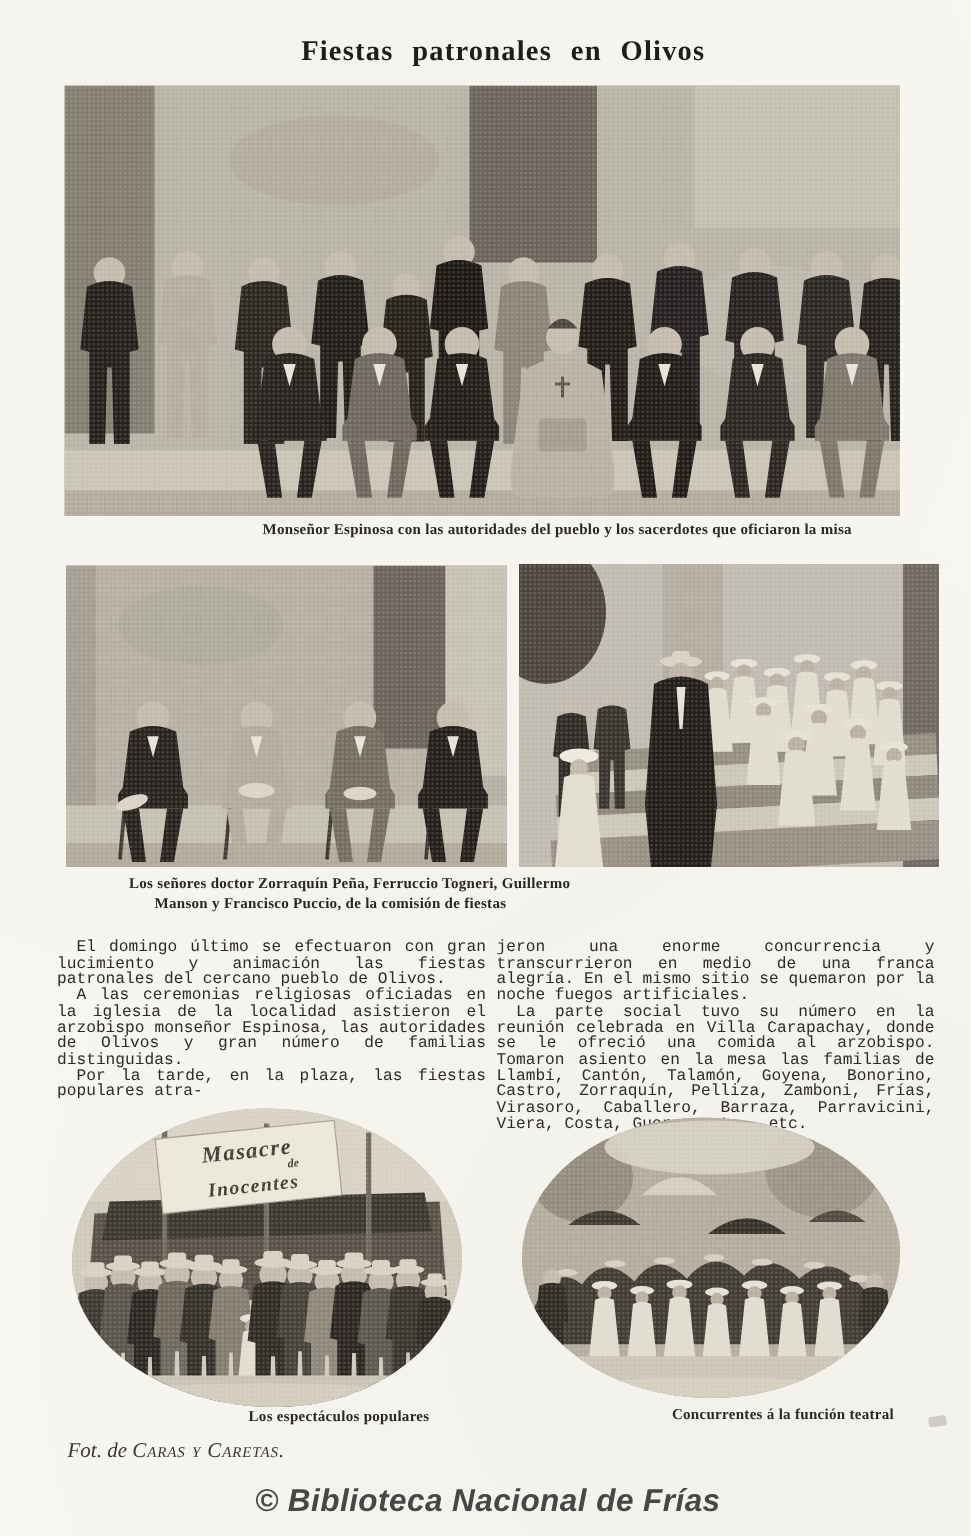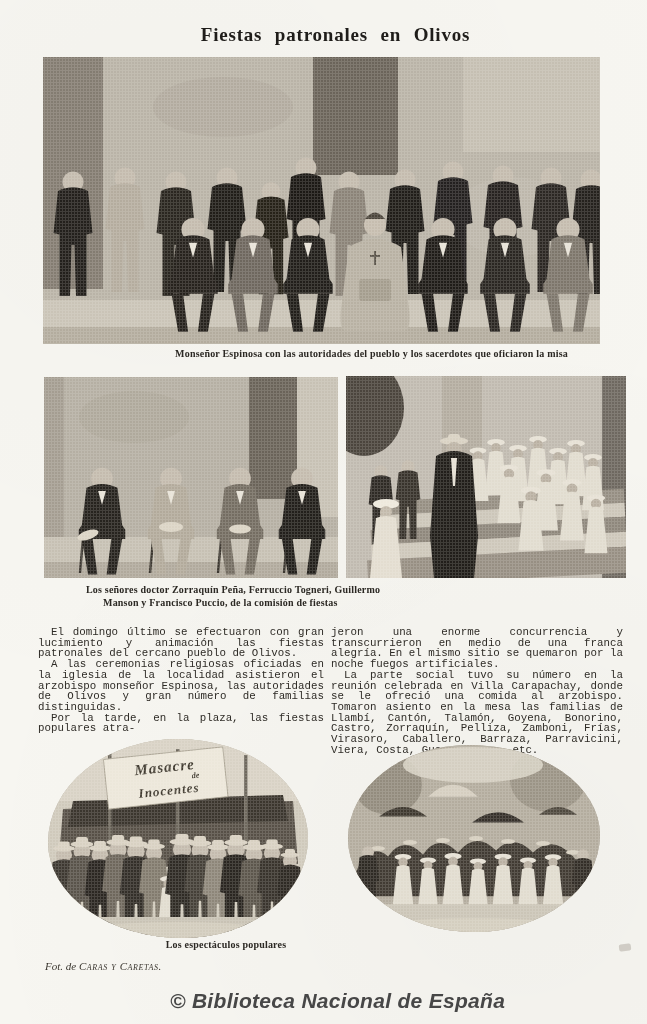--- a/index.html
+++ b/index.html
@@ -23,21 +23,21 @@
   .cap-group{top:348px;left:0;width:647px;}
   .cap-committee{top:584px;left:38px;width:306px;padding-left:17px;text-indent:-17px;box-sizing:border-box;}
   .cap-temple{top:587px;left:346px;width:280px;}
   .cap-spectacles{top:939px;left:48px;width:260px;}
   .cap-theatre{top:938px;left:348px;width:252px;}
   .article{position:absolute;top:627px;font-size:10.8px;line-height:10.7px;text-align:justify;color:#2e2b26;font-family:Liberation Mono, monospace;}
   .article p{margin:0;text-indent:13px;}
   .col-left{left:38px;width:286px;}
   .col-right{left:331px;width:292px;}
   .col-right p:first-child{text-indent:0;}
-  .credit{position:absolute;left:45px;top:960px;font-size:11px;font-style:italic;color:#3a362f;}
+  .credit{position:absolute;left:45px;top:960px;font-size:14px;font-style:italic;color:#3a362f;}
   .credit .sc{font-variant:small-caps;letter-spacing:.6px;}
   .watermark{position:absolute;left:170px;top:989px;font-family:"Liberation Sans",sans-serif;
         font-weight:bold;font-style:italic;font-size:21px;color:#474747;letter-spacing:.3px;}
   .mark{position:absolute;left:619px;top:944px;width:12px;height:7px;background:#9a948a;
         opacity:.4;border-radius:2px;transform:rotate(-8deg);}
   .banner-text{font-family:"Liberation Serif",serif;font-style:italic;font-weight:bold;fill:#403a30;}
 </style>
 </head>
 <body>
 
@@ -254,23 +254,24 @@
       <use href="#dressF" transform="translate(130,143) scale(1.0)"></use>
       <use href="#dressF" transform="translate(155,140) scale(1.06)"></use>
       <use href="#dressF" transform="translate(180,142) scale(1.0)"></use>
       <use href="#dressF" transform="translate(205,140) scale(1.04)"></use>
       <use href="#figS" transform="translate(235,143) scale(.85)" color="#332e28"></use>
       <rect y="160" width="252" height="28" fill="#cbc5b7"></rect>
       <ellipse cx="126" cy="188" rx="120" ry="14" fill="#d4cebf"></ellipse>
     </svg>
     <div class="grain"></div>
   </div>
+  <div class="caption center cap-theatre">Concurrentes á la función teatral</div>
 
   <div class="credit">
     <span>Fot. de</span>
     <span class="sc">Caras y Caretas.</span>
   </div>
 
   <div class="mark"></div>
 
-  <div class="watermark">© Biblioteca Nacional de España</div>
+  <div class="watermark">© Biblioteca Nacional de Frías</div>
 
 </div>
 
 </body></html>

